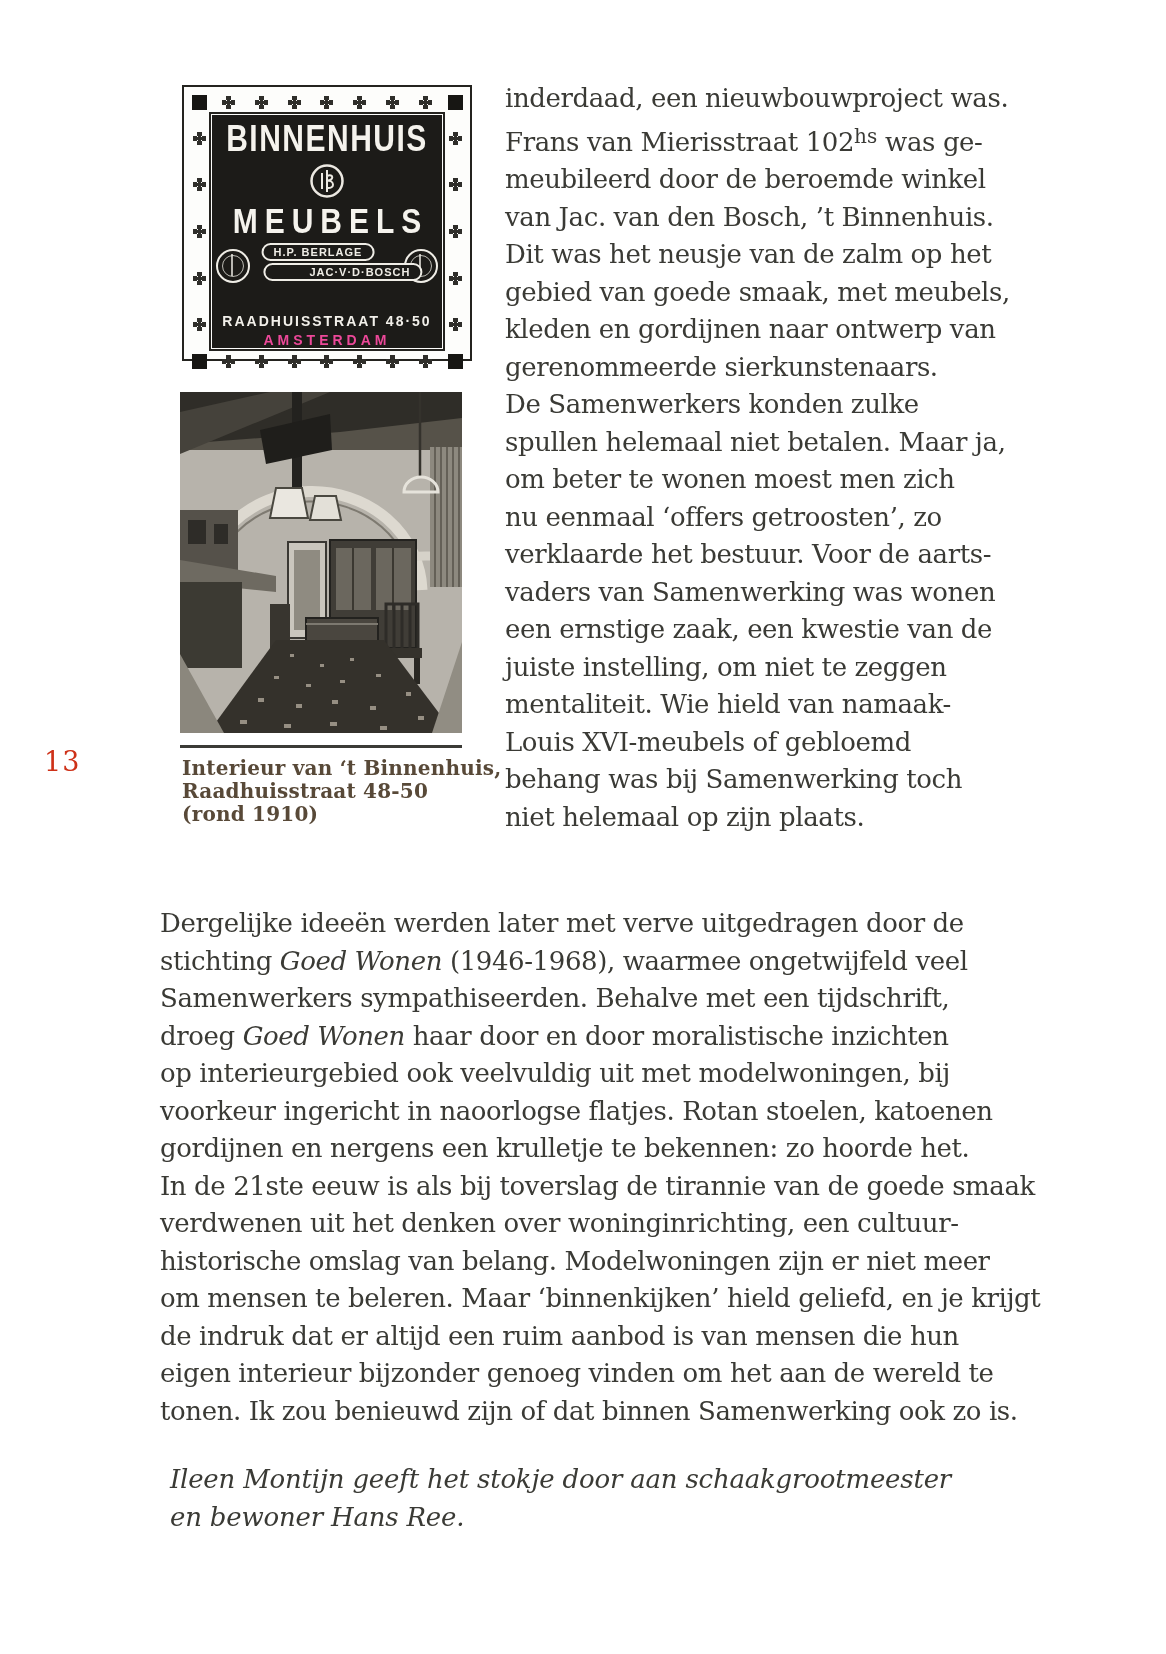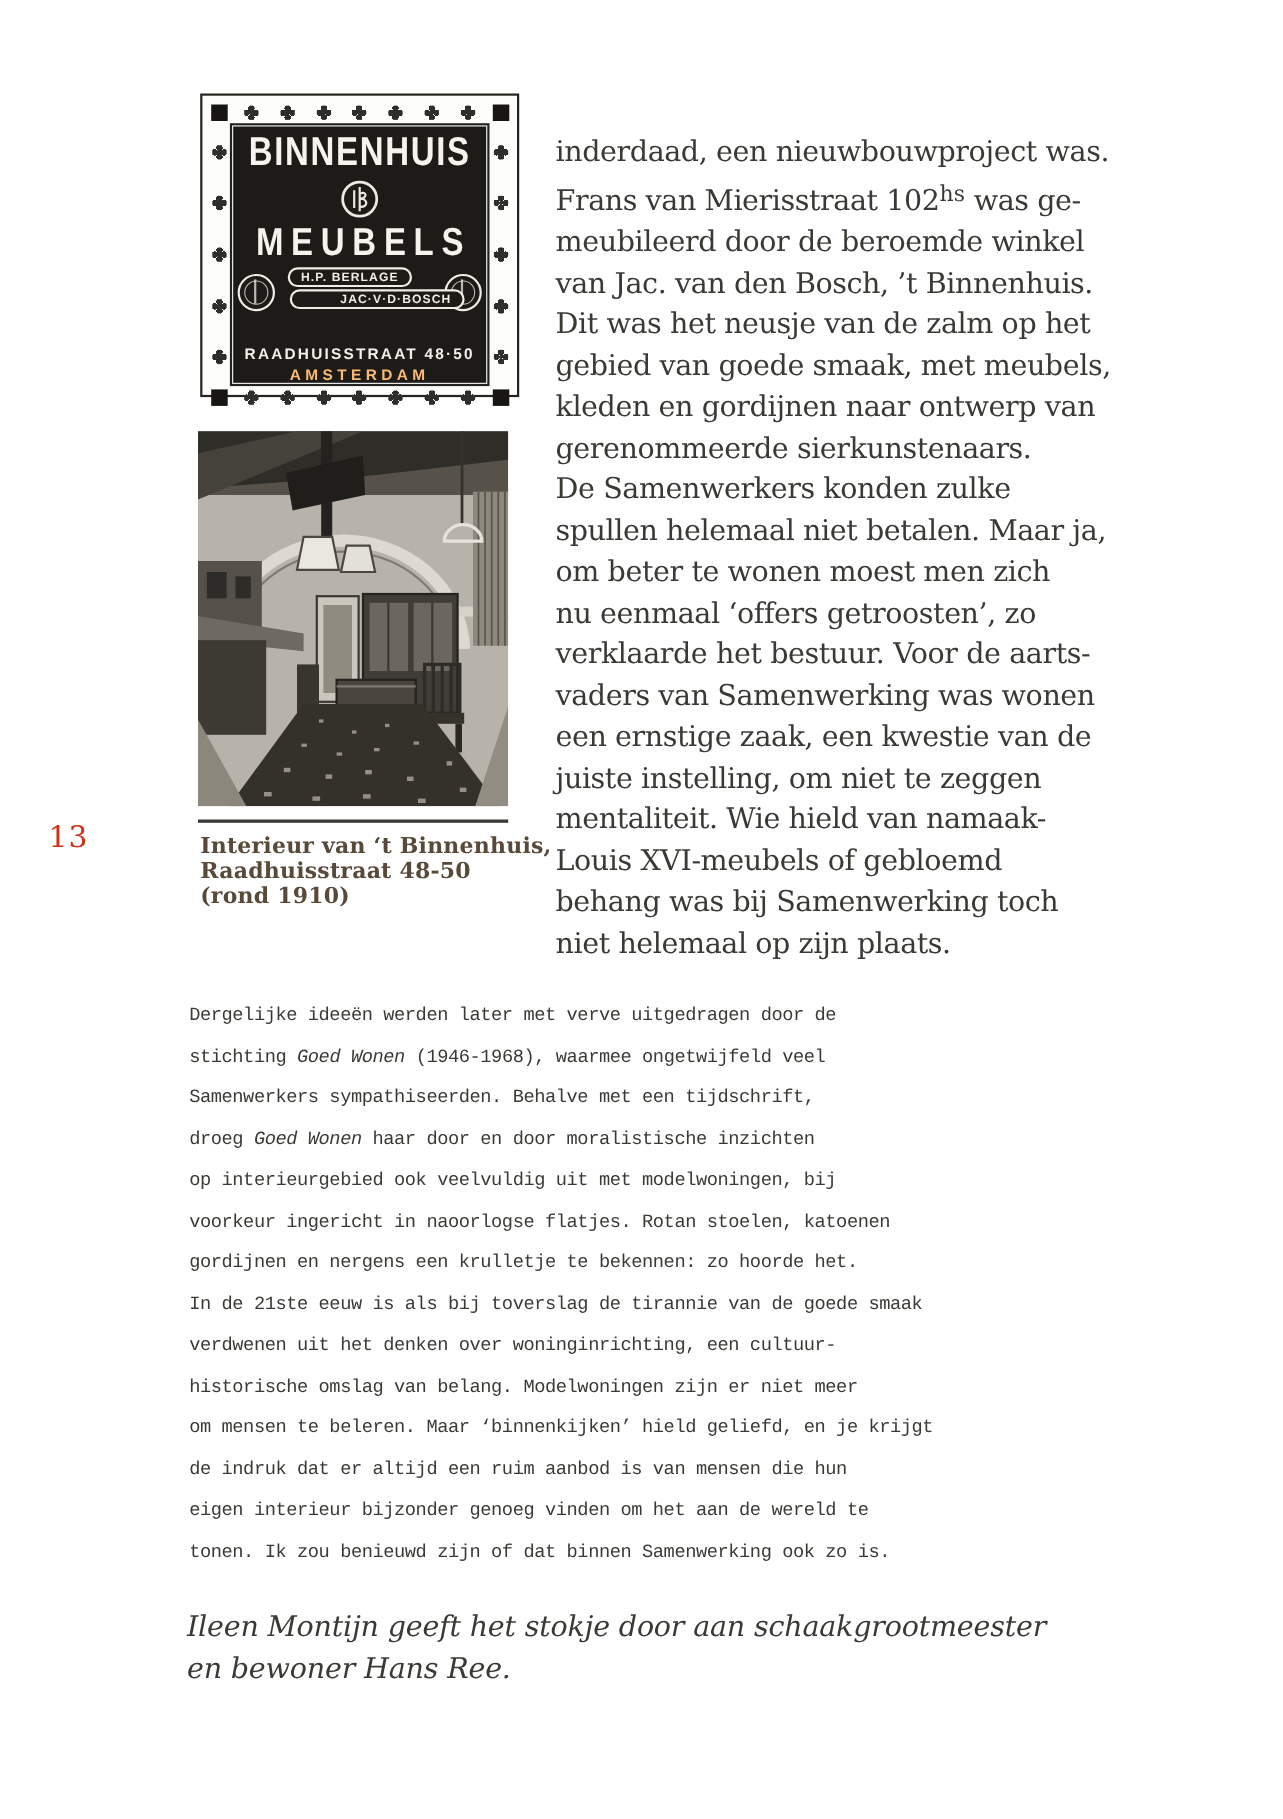--- a/index.html
+++ b/index.html
@@ -41,37 +41,37 @@
   .banner-1{left:50%;top:1px;transform:translateX(-58%);}
   .banner-2{left:50%;top:21px;transform:translateX(-40%);z-index:2;padding-left:44px;}
   .logo{position:absolute;width:30px;height:30px;border-radius:50%;border:2px solid #efede6;top:7px;}
   .logo::before{content:"";position:absolute;inset:4px;border:1.5px solid #efede6;border-radius:50%;opacity:.75;}
   .logo::after{content:"";position:absolute;left:13px;top:3px;width:2px;height:22px;background:#efede6;opacity:.75;}
   .logo-left{left:4px;}
   .logo-right{right:4px;}
   .ad-address{font-family:"Liberation Sans", sans-serif;font-weight:bold;font-size:14px;
       letter-spacing:2px;color:#f2f0ea;margin-top:21px;white-space:nowrap;}
   .ad-city{font-family:"Liberation Sans", sans-serif;font-weight:bold;font-size:14px;
-      letter-spacing:4px;color:#fdba74;margin-top:3px;white-space:nowrap;}
+      letter-spacing:4px;color:#ec4899;margin-top:3px;white-space:nowrap;}
 
   
   .photo{position:absolute;left:180px;top:392px;width:282px;height:341px;}
   .photo-rule{position:absolute;left:180px;top:745px;width:282px;height:3px;background:#3b3b36;}
 
   
   .caption{position:absolute;left:182px;top:757px;font-weight:bold;font-size:20px;
       line-height:23px;color:#584938;letter-spacing:0.2px;}
 
   
-  .col{position:absolute;left:505px;top:80px;font-size:26px;line-height:37.5px;letter-spacing:-0.4px;margin-top:40px;}
+  .col{position:absolute;left:505px;top:80px;font-size:26px;line-height:37.5px;letter-spacing:-0.4px;}
   .col div,.para div,.closing div{white-space:nowrap;}
   .sup{font-size:20px;vertical-align:8px;letter-spacing:0;}
 
   
-  .para{position:absolute;left:172px;top:905px;font-size:17px;line-height:37.5px;letter-spacing:-0.4px;font-family:Liberation Mono, monospace;}
+  .para{position:absolute;left:160px;top:905px;font-size:26px;line-height:37.5px;letter-spacing:-0.4px;}
   .it{font-style:italic;}
 
   
   .closing{position:absolute;left:170px;top:1461px;font-size:26px;line-height:37.5px;
       font-style:italic;letter-spacing:-0.2px;}
 </style>
 </head>
 <body>
 
 <div class="page">

